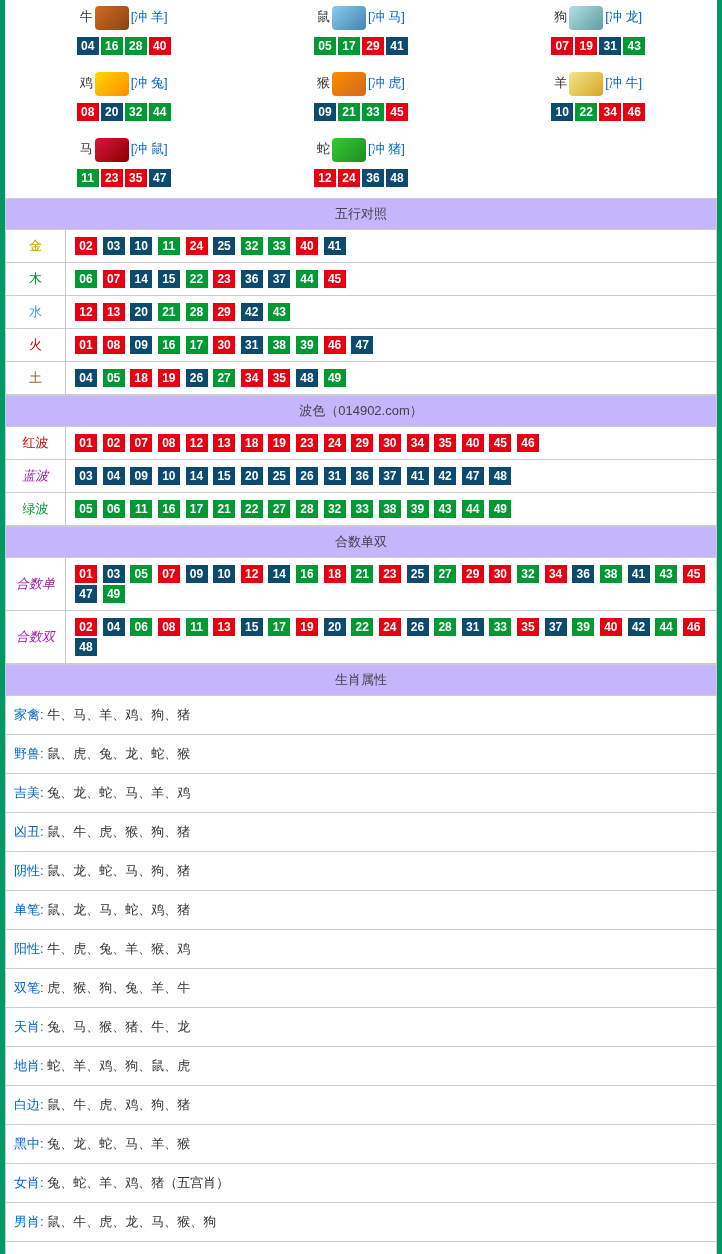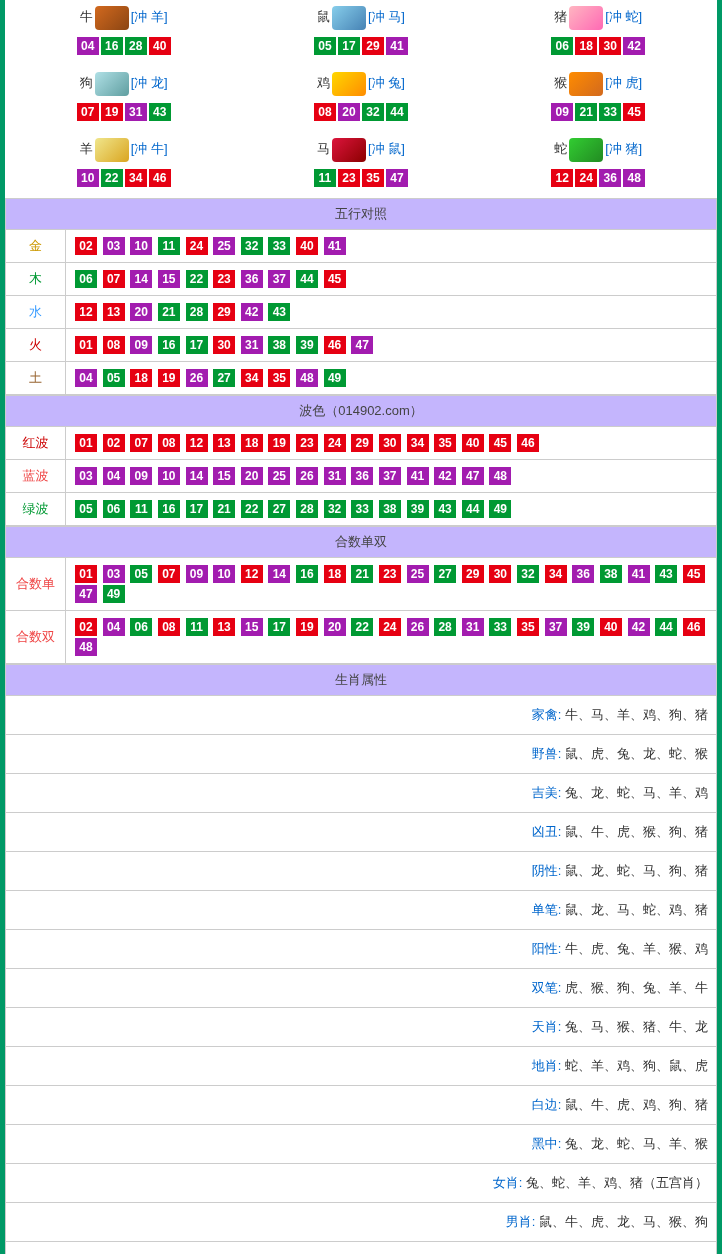--- a/index.html
+++ b/index.html
@@ -3,38 +3,38 @@
 <meta charset="utf-8">
 <style>
   *{box-sizing:border-box;margin:0;padding:0;}
   body{font-family:"Microsoft YaHei",Arial,sans-serif;font-size:13px;color:#333;background:#fff;}
   .wrap{width:722px;border-left:5px solid #009966;border-right:5px solid #009966;}
   table{width:100%;border-collapse:collapse;}
   td,th{border:1px solid #ccc;padding:6px 8px;vertical-align:middle;}
   .section-head{background:#c4b5fd;text-align:center;font-weight:normal;color:#444;padding:6px;}
   .num{display:inline-block;width:22px;height:18px;line-height:18px;text-align:center;color:#fff;font-size:12px;margin:1px;font-weight:bold;}
   .red{background:#e60012;}
-  .blue{background:#a21caf;}
+  .blue{background:#0c4a6e;}
   .green{background:#009933;}
   .lbl{width:60px;text-align:center;}
   .lbl.gold{color:#cc9900;}
   .lbl.wood{color:#009933;}
   .lbl.water{color:#3399ff;}
   .lbl.fire{color:#cc0000;}
   .lbl.earth{color:#996633;}
   .lbl.redtxt{color:#cc0000;}
-  .lbl.bluetxt{color:#ef4444;}
+  .lbl.bluetxt{color:#a21caf;font-style:italic;}
   .lbl.greentxt{color:#009933;text-align:center;}
   .zodiac-grid{display:flex;flex-wrap:wrap;}
   .zcell{width:33.33%;text-align:center;padding:6px 4px 10px;}
   .zname{color:#333;}
   .zchong{color:#0066cc;}
   .zicon{display:inline-block;width:34px;height:24px;vertical-align:middle;border-radius:4px;margin:0 2px;}
   .znums{margin-top:6px;}
-  .attr-row{text-align:right;padding:10px 8px;}
+  .attr-row{text-align:left;padding:10px 8px;}
   .attr-key{color:#0066cc;}
   .attr-val{color:#333;}
   .c-ox{background:linear-gradient(135deg,#d2691e,#8b4513);}
   .c-rat{background:linear-gradient(135deg,#87ceeb,#4682b4);}
   .c-pig{background:linear-gradient(135deg,#ffb6c1,#ff69b4);}
   .c-dog{background:linear-gradient(135deg,#b0e0e6,#5f9ea0);}
   .c-rooster{background:linear-gradient(135deg,#ffd700,#ff8c00);}
   .c-monkey{background:linear-gradient(135deg,#ff8c00,#d2691e);}
   .c-goat{background:linear-gradient(135deg,#f0e68c,#daa520);}
   .c-horse{background:linear-gradient(135deg,#dc143c,#8b0000);}
@@ -48,24 +48,20 @@
   <div class="zodiac-grid" id="zodiac-grid">
       <div class="zcell">
         <div><span class="zname">牛</span><span class="zicon c-ox"></span><span class="zchong">[冲 羊]</span></div>
         <div class="znums"><span class="num blue">04</span><span class="num green">16</span><span class="num green">28</span><span class="num red">40</span></div>
       </div>
       <div class="zcell">
         <div><span class="zname">鼠</span><span class="zicon c-rat"></span><span class="zchong">[冲 马]</span></div>
         <div class="znums"><span class="num green">05</span><span class="num green">17</span><span class="num red">29</span><span class="num blue">41</span></div>
       </div>
       <div class="zcell">
-        <div><span class="zname">猪</span><span class="zicon c-pig"></span><span class="zchong">[冲 蛇]</span></div>
-        <div class="znums"><span class="num green">06</span><span class="num red">18</span><span class="num red">30</span><span class="num blue">42</span></div>
-      </div>
-      <div class="zcell">
         <div><span class="zname">狗</span><span class="zicon c-dog"></span><span class="zchong">[冲 龙]</span></div>
         <div class="znums"><span class="num red">07</span><span class="num red">19</span><span class="num blue">31</span><span class="num green">43</span></div>
       </div>
       <div class="zcell">
         <div><span class="zname">鸡</span><span class="zicon c-rooster"></span><span class="zchong">[冲 兔]</span></div>
         <div class="znums"><span class="num red">08</span><span class="num blue">20</span><span class="num green">32</span><span class="num green">44</span></div>
       </div>
       <div class="zcell">
         <div><span class="zname">猴</span><span class="zicon c-monkey"></span><span class="zchong">[冲 虎]</span></div>
         <div class="znums"><span class="num blue">09</span><span class="num green">21</span><span class="num green">33</span><span class="num red">45</span></div>

